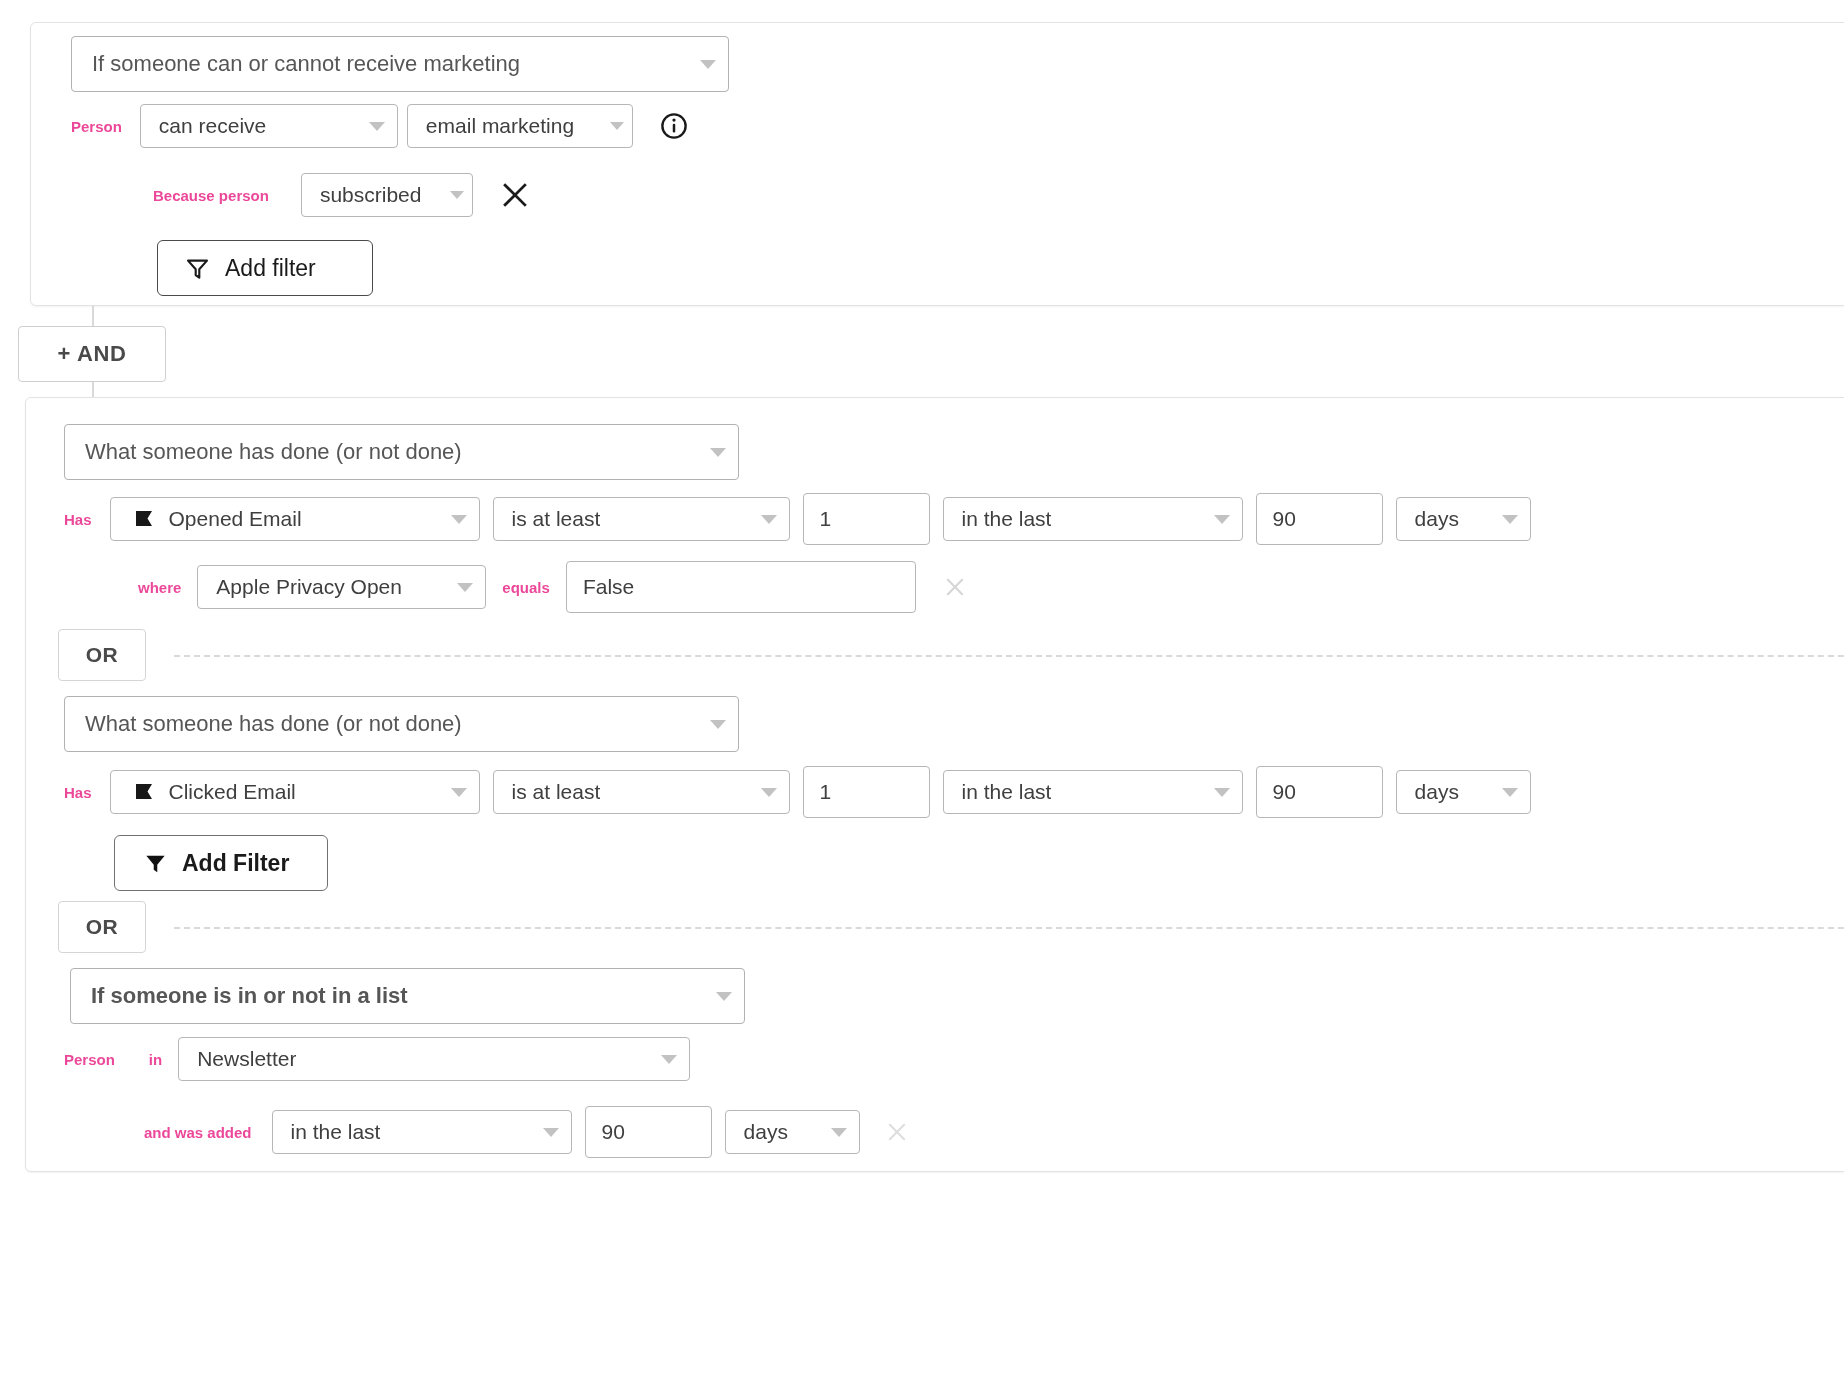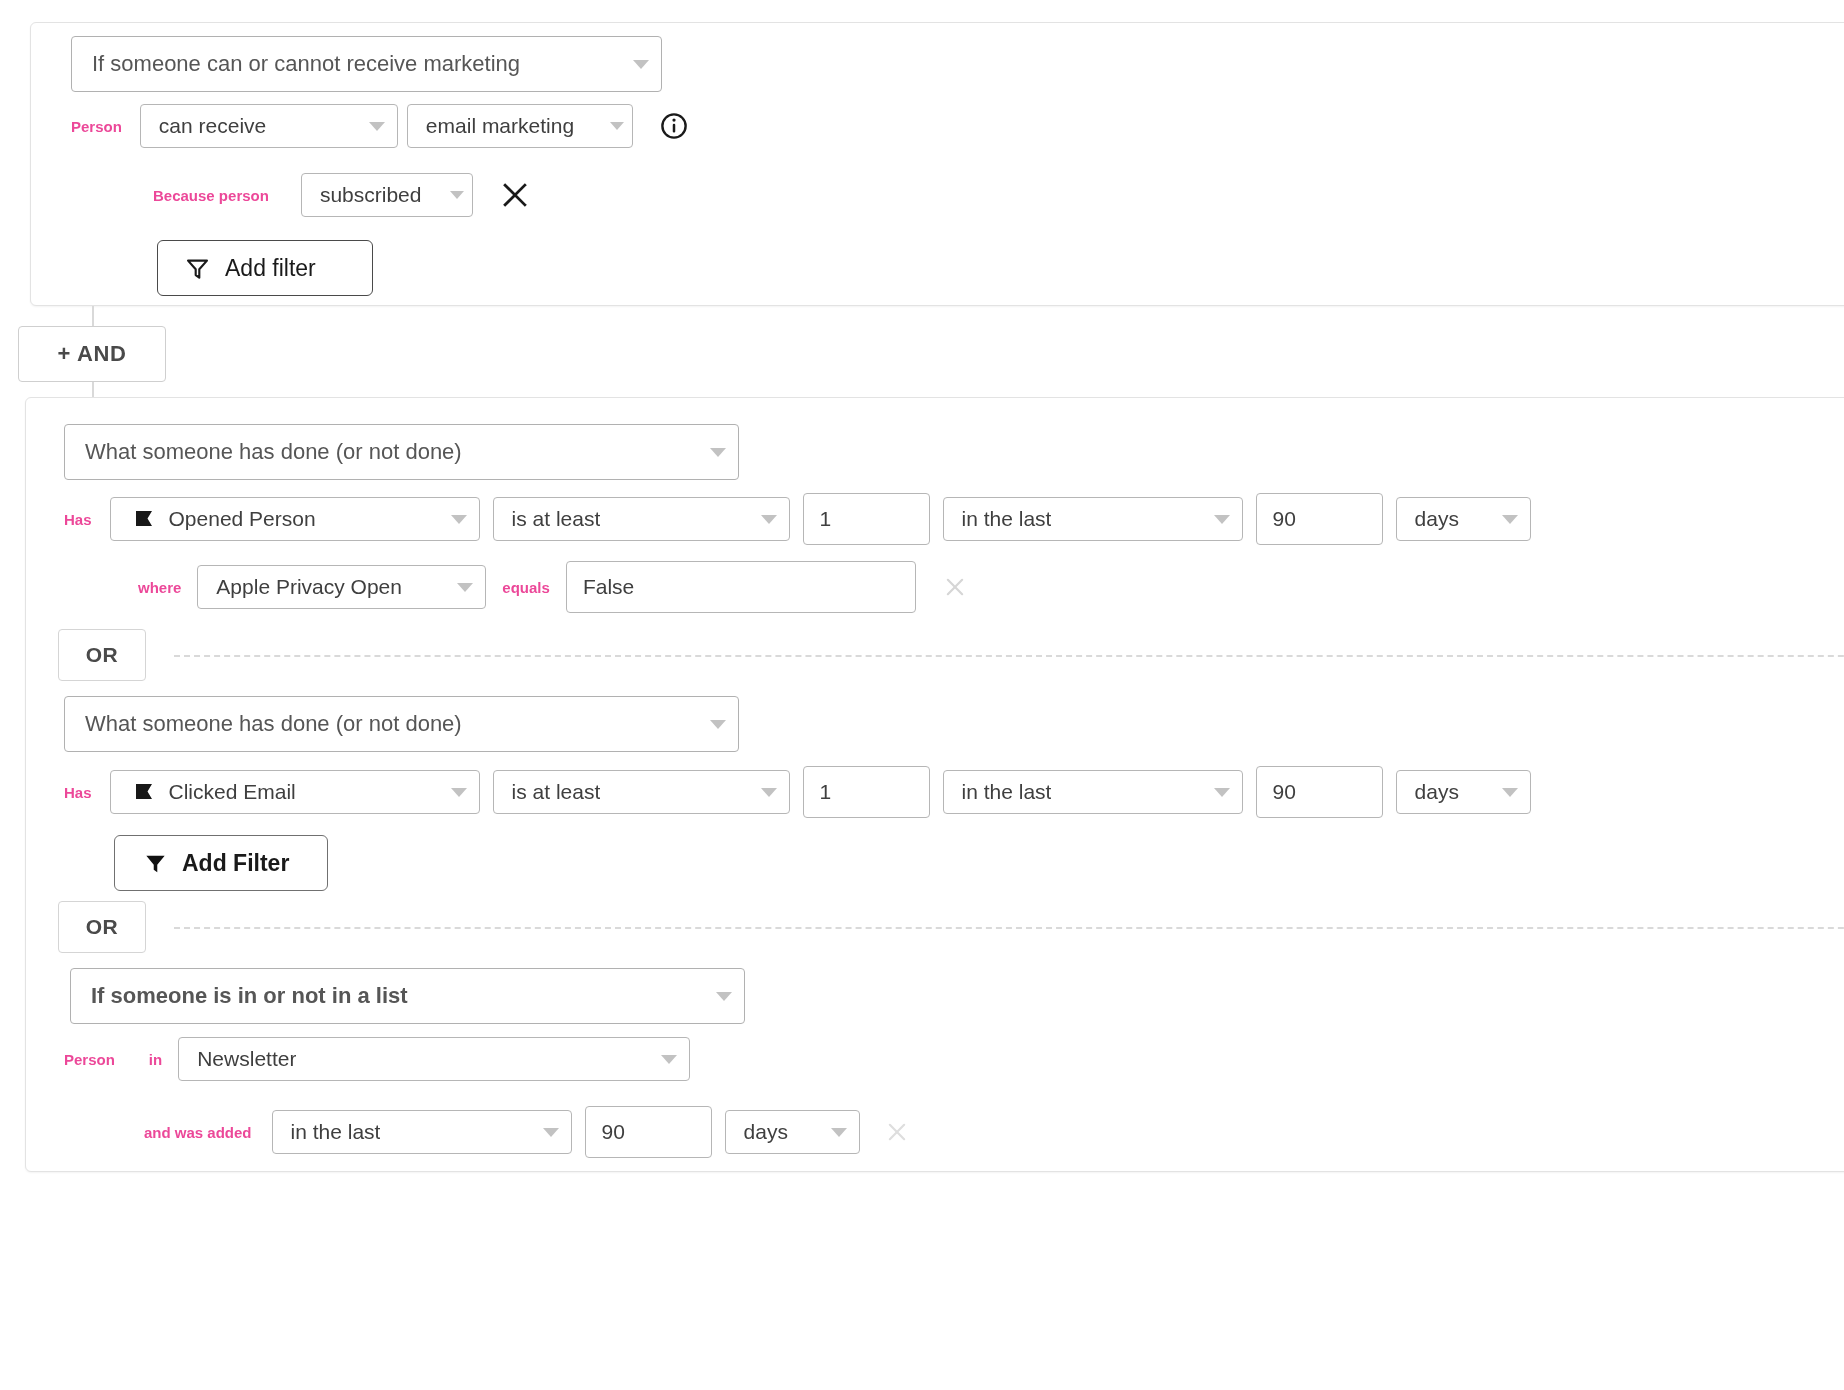--- a/index.html
+++ b/index.html
@@ -180,21 +180,21 @@
   }
   .infoicon { position: absolute; cursor: pointer; }
 </style>
 </head>
 <body>
 
 <div class="page">
 
   <div class="card" id="card-one">
 
-    <div class="sel typesel" style="position:absolute;left:40px;top:13px;width:591px;">
+    <div class="sel typesel" style="position:absolute;left:40px;top:13px;width:658px;">
       <span class="txt">If someone can or cannot receive marketing</span>
       <span class="caret"></span>
     </div>
 
     <div class="row" style="left:40px;top:81px;">
       <span class="lbl" style="margin-right:18px;">Person</span>
       <div class="sel" style="width:258px;">
         <span class="txt">can receive</span>
         <span class="caret"></span>
       </div>
@@ -250,21 +250,21 @@
 
     <div class="row" style="left:38px;top:95px;">
       <span class="lbl" style="margin-right:18px;">Has</span>
       <div class="sel" style="width:370px;padding-left:22px;">
         <span class="txt" style="display:flex;align-items:center;">
           <span class="metricicon">
             <svg width="22" height="22" viewBox="0 0 22 22">
               <path d="M3 3 H19 L14.5 10.5 L19 18 H3 Z" fill="#181818"></path>
             </svg>
           </span>
-          <span>Opened Person</span>
+          <span>Opened Email</span>
         </span>
         <span class="caret"></span>
       </div>
       <div class="sel" style="width:297px;margin-left:13px;">
         <span class="txt">is at least</span>
         <span class="caret"></span>
       </div>
       <div class="txtbox" style="width:127px;margin-left:13px;">
         <span>1</span>
       </div>

